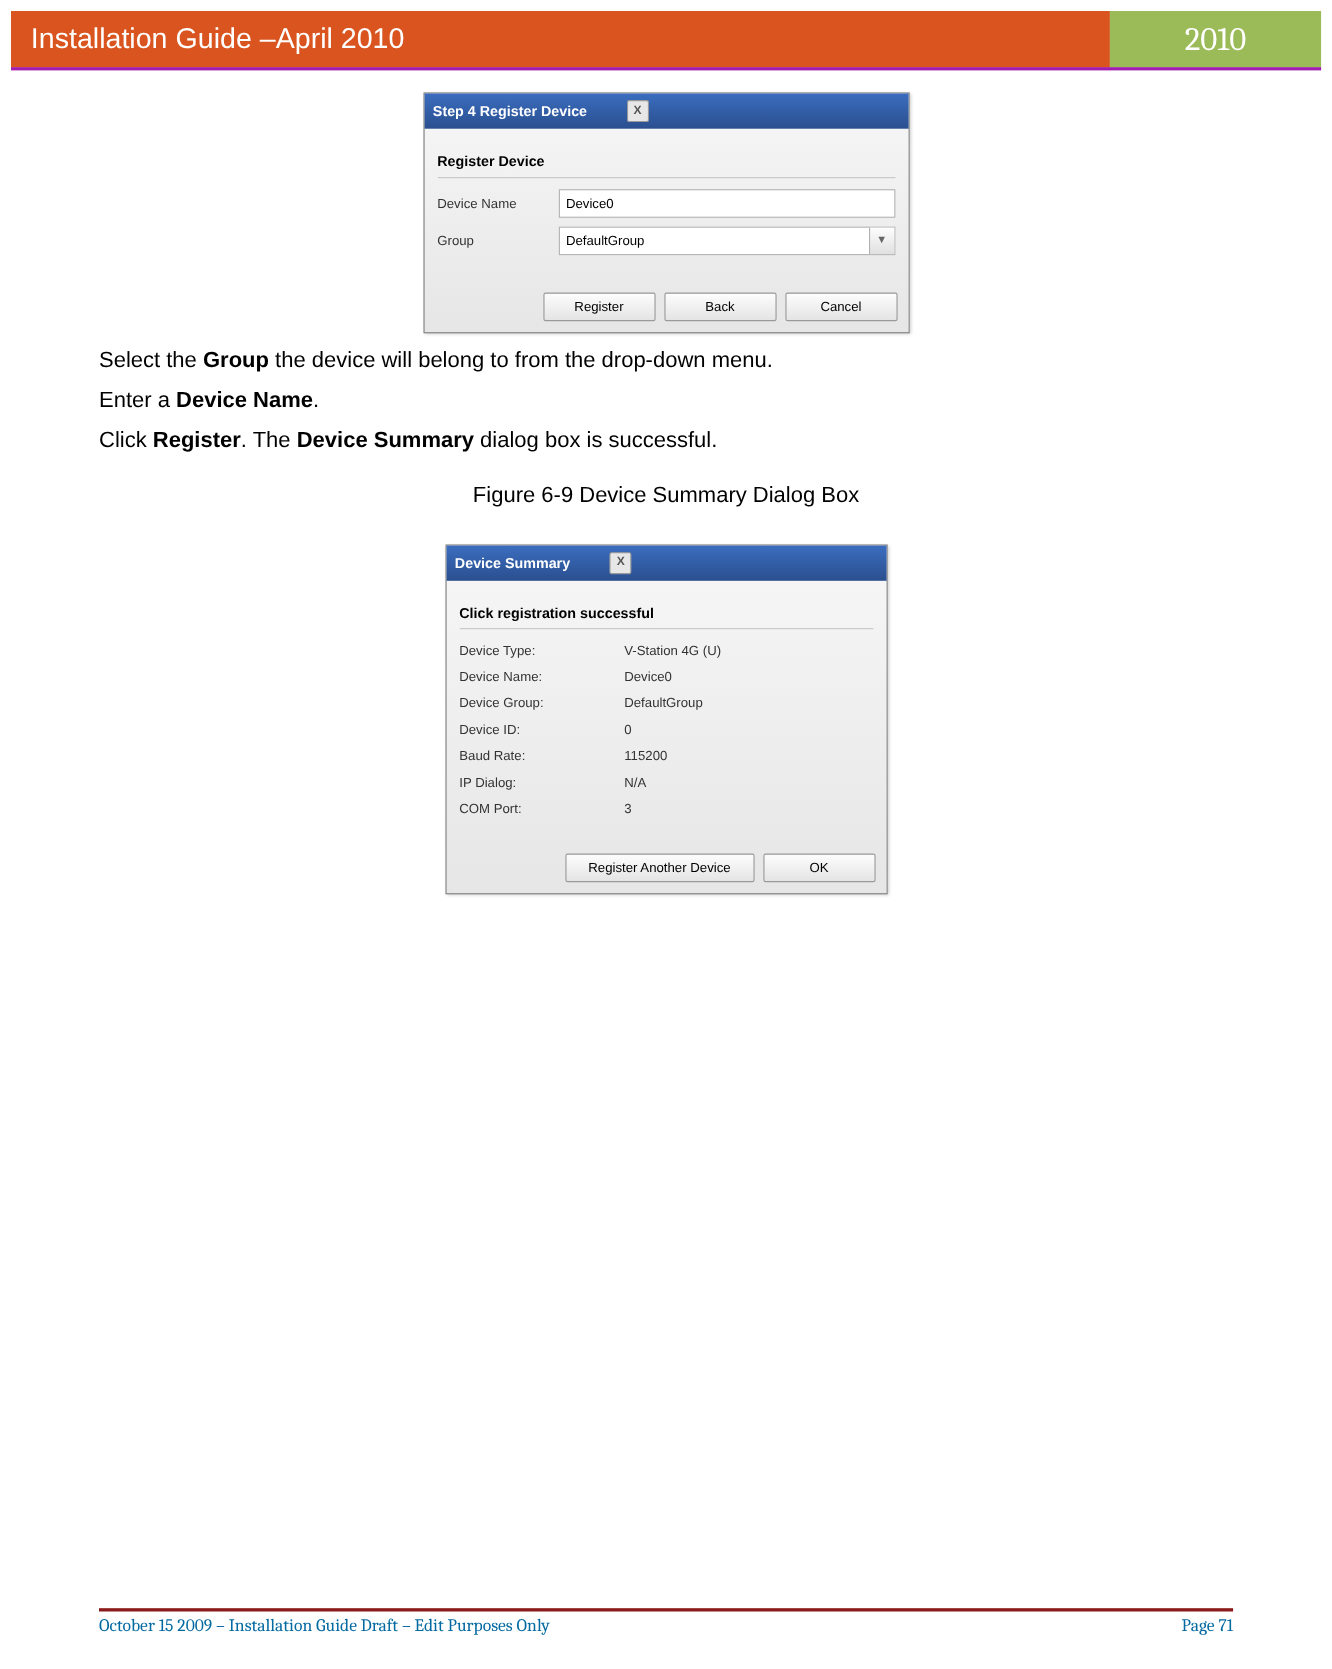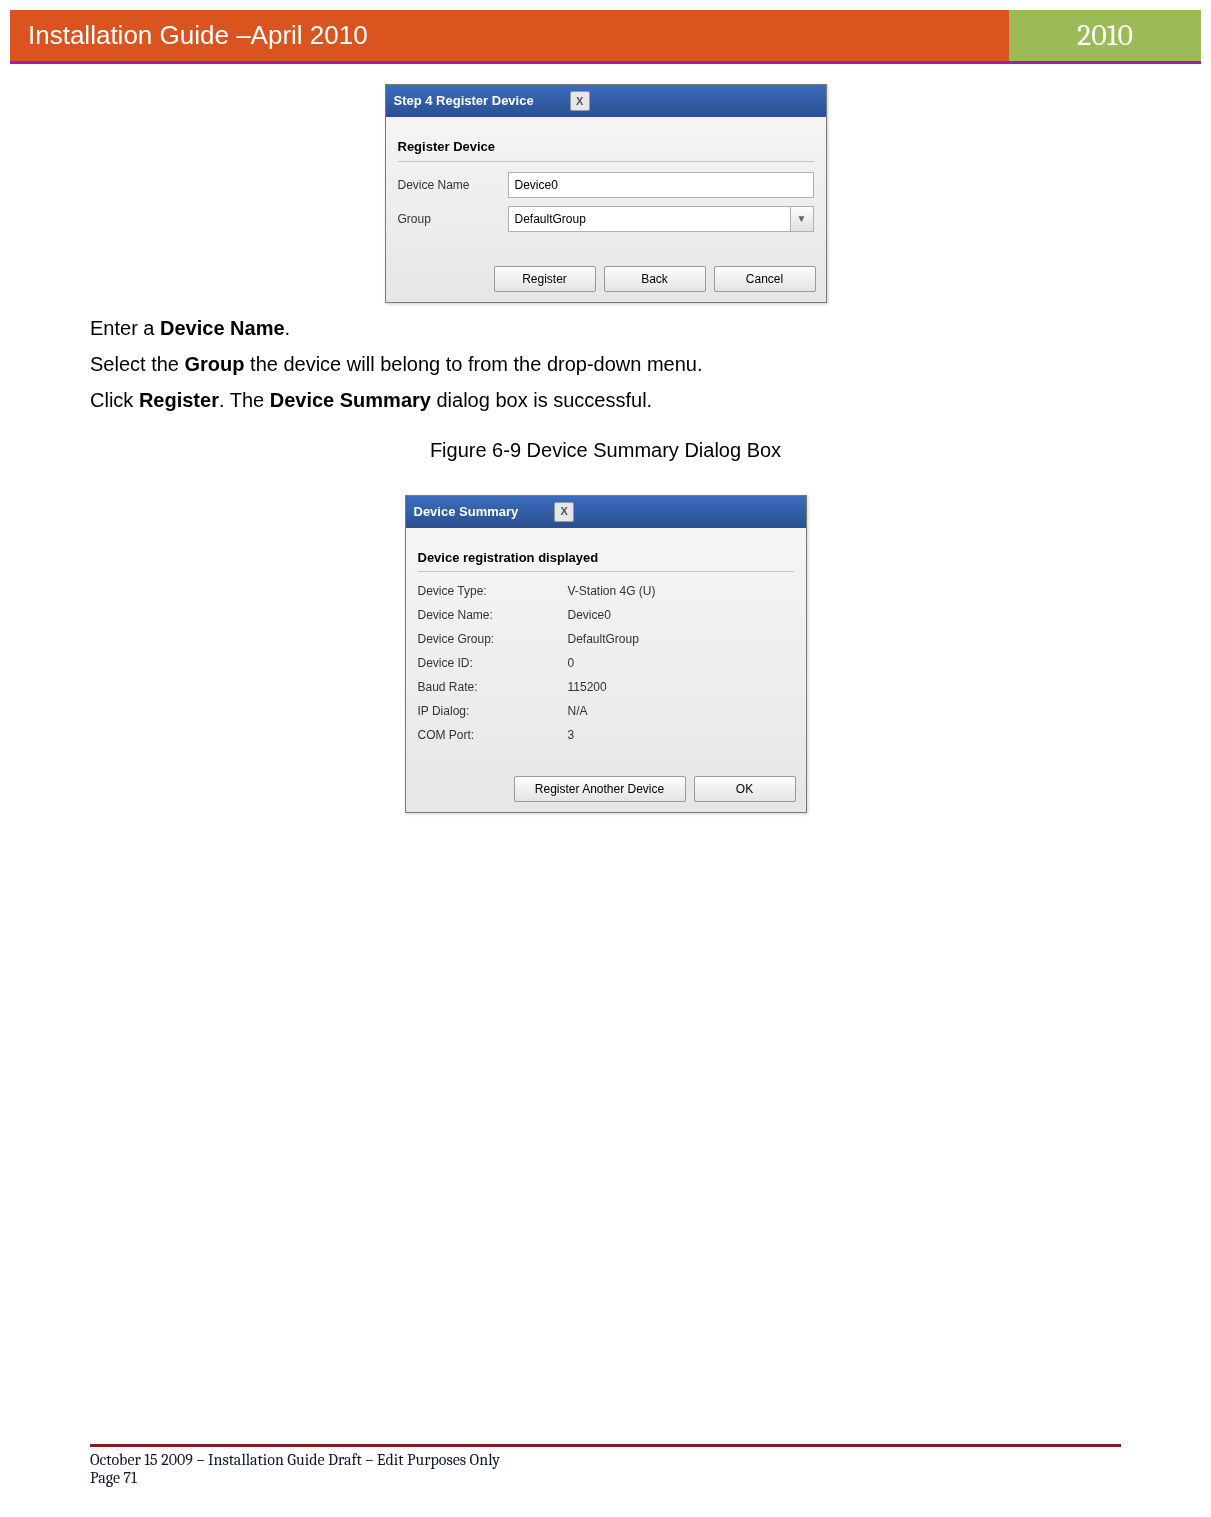--- a/index.html
+++ b/index.html
@@ -184,22 +184,21 @@
   }
   .footer-line {
     border-top: 3px solid #8b1a1a;
     margin-bottom: 4px;
   }
   .footer-text {
     display: flex;
     justify-content: space-between;
     font-family: Cambria, Georgia, serif;
     font-size: 16px;
-    color: #0f172a;
-    flex-direction: column;
+    color: #0369a1;
   }
 </style>
 </head>
 <body>
 
 <div class="page">
   <div class="header-bar">
     <div class="header-left">Installation Guide –April 2010</div>
     <div class="header-right">2010</div>
   </div>
@@ -228,39 +227,39 @@
         </div>
         <div class="button-row">
           <div class="btn">Register</div>
           <div class="btn">Back</div>
           <div class="btn">Cancel</div>
         </div>
       </div>
     </div>
 
     <div class="instruction">
+      <span>Select the </span><strong>Group</strong><span> the device will belong to from the drop-down menu.</span>
+    </div>
+    <div class="instruction">
       <span>Enter a </span><strong>Device Name</strong><span>.</span>
-    </div>
-    <div class="instruction">
-      <span>Select the </span><strong>Group</strong><span> the device will belong to from the drop-down menu.</span>
     </div>
     <div class="instruction">
       <span>Click </span><strong>Register</strong><span>. The </span><strong>Device Summary</strong><span> dialog box is successful.</span>
     </div>
 
     <div class="figure-caption" style="margin-top:20px;">Figure 6-9 Device Summary Dialog Box</div>
 
     <div class="dialog-wrap">
       <div class="dialog" style="width:400px;">
         <div class="dialog-title">
           <span>Device Summary</span>
           <span class="close-btn">X</span>
         </div>
         <div class="dialog-section">
-          <div class="section-head">Device registration displayed</div>
+          <div class="section-head">Click registration successful</div>
           <div id="summary-rows">
               <div class="summary-row">
                 <div class="summary-label">Device Type:</div>
                 <div class="summary-value">V-Station 4G (U)</div>
               </div>
               <div class="summary-row">
                 <div class="summary-label">Device Name:</div>
                 <div class="summary-value">Device0</div>
               </div>
               <div class="summary-row">

